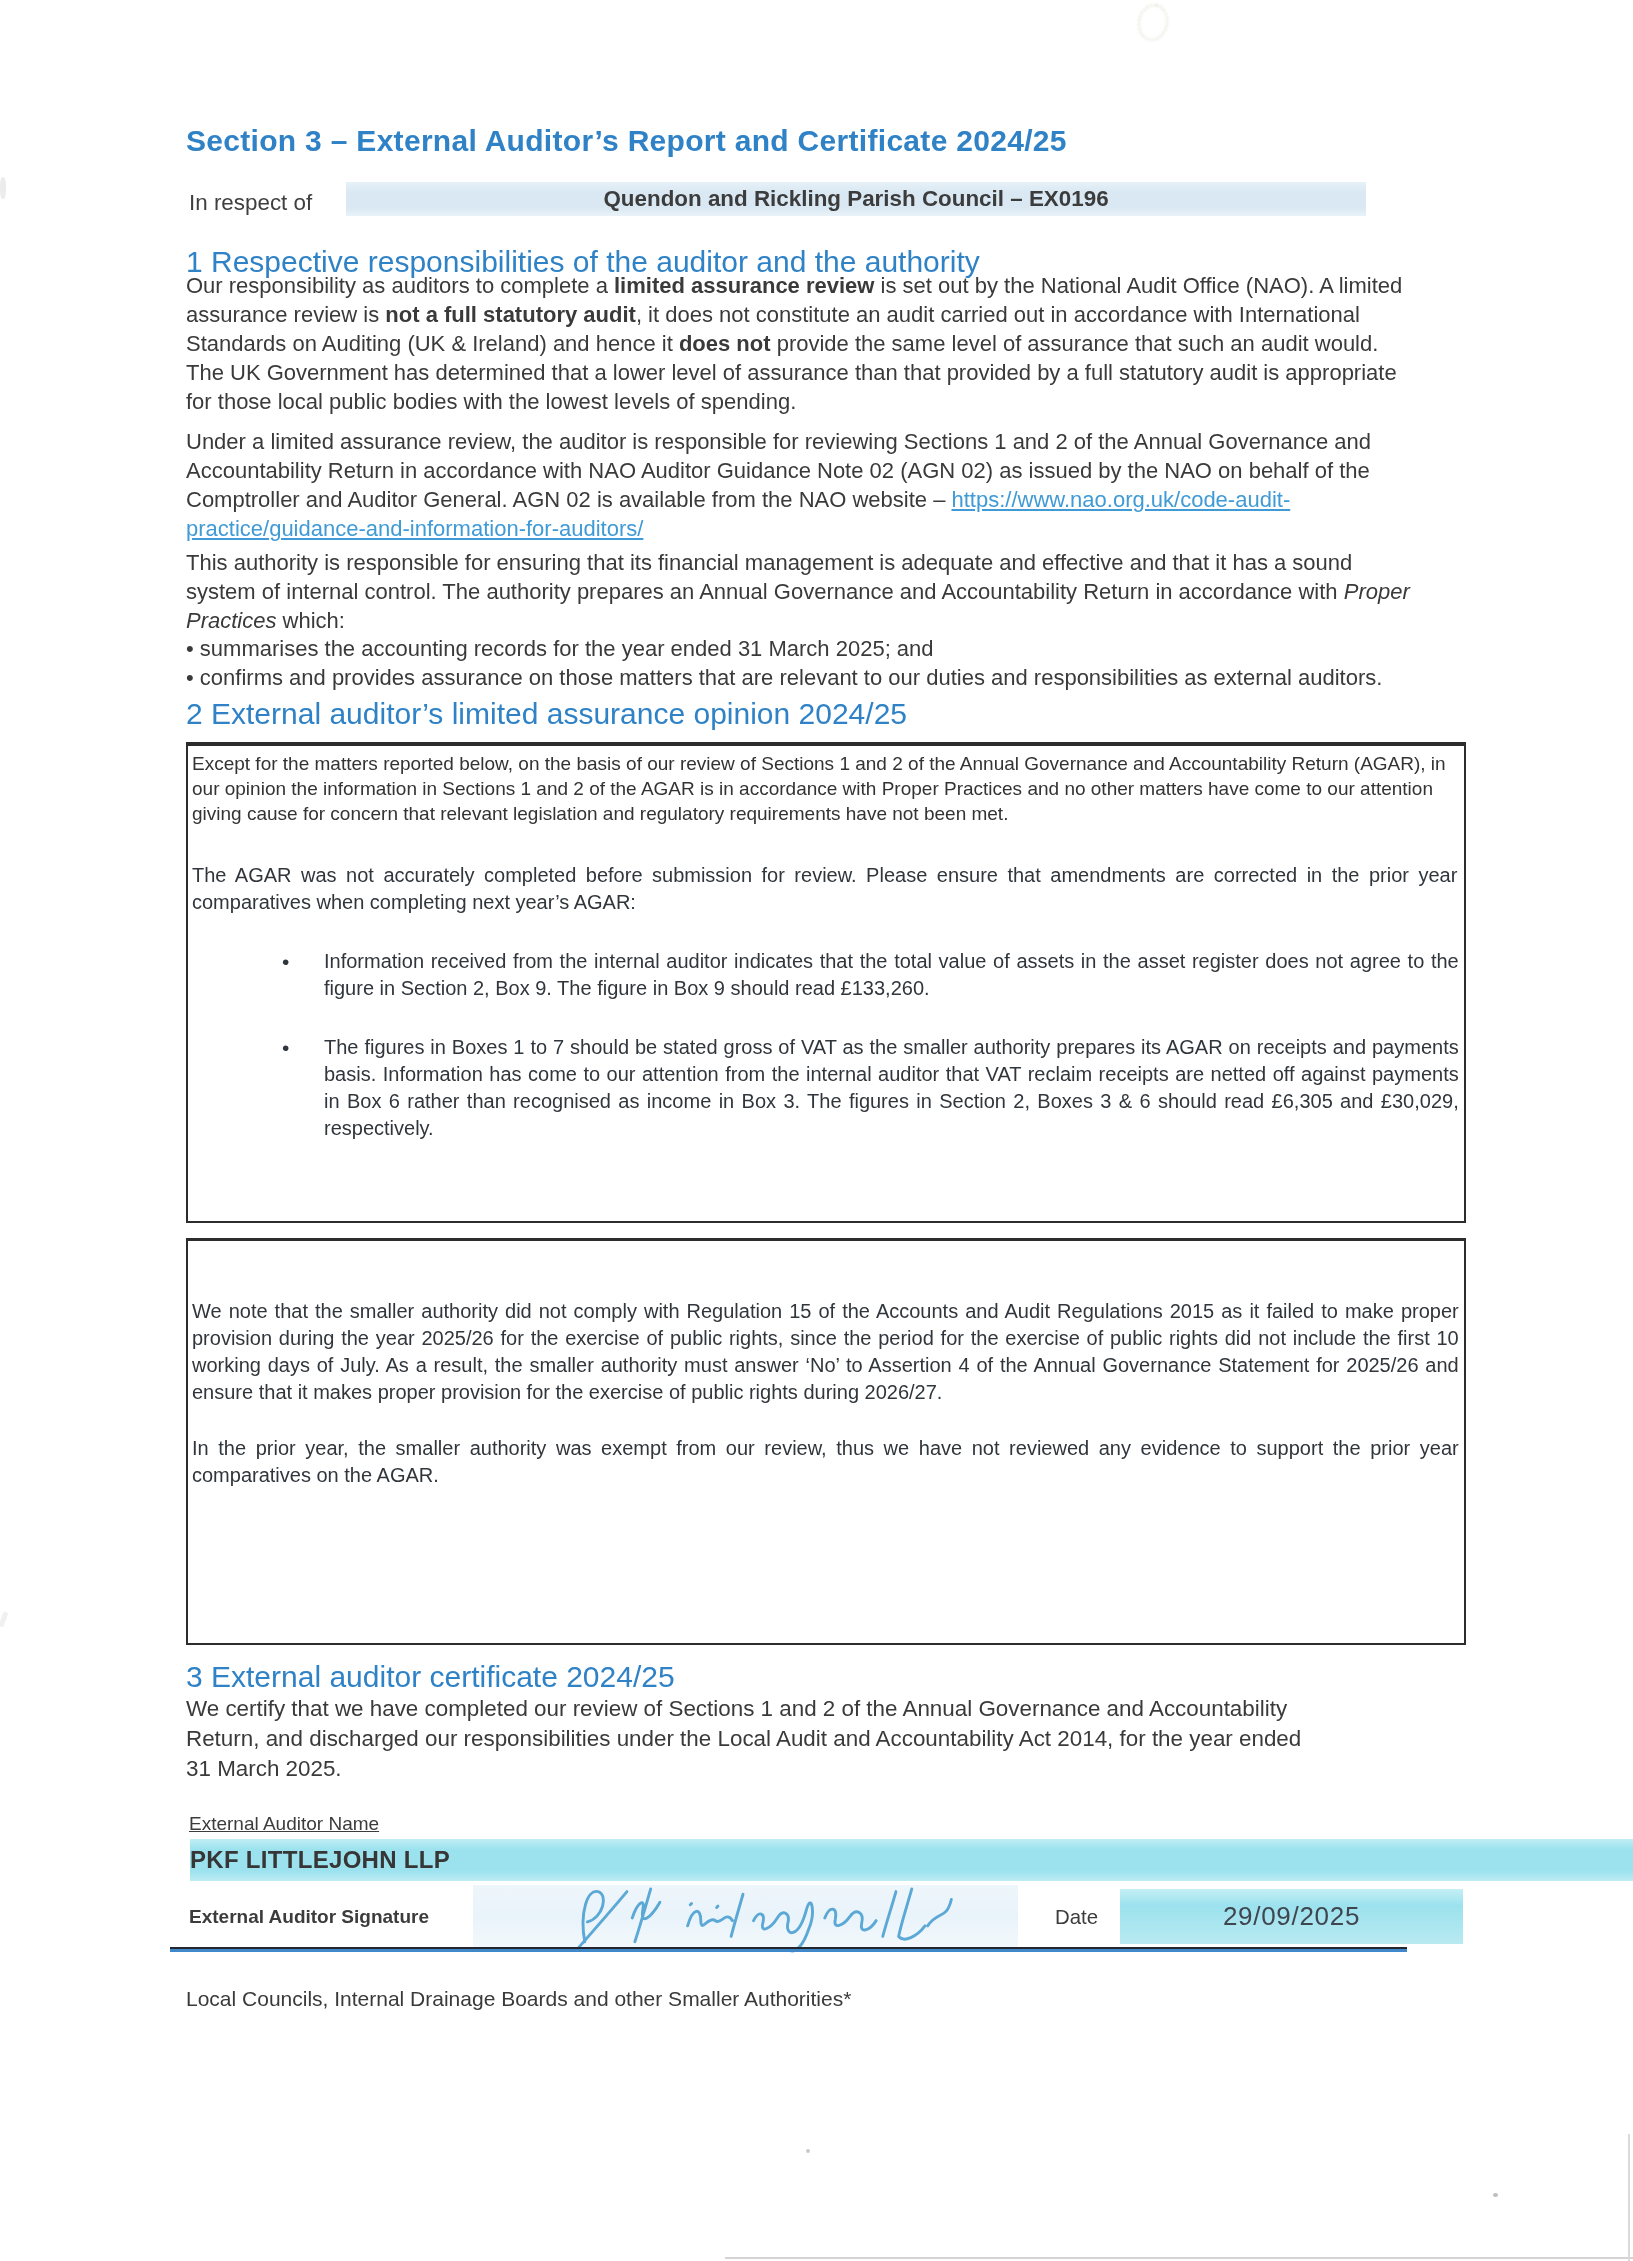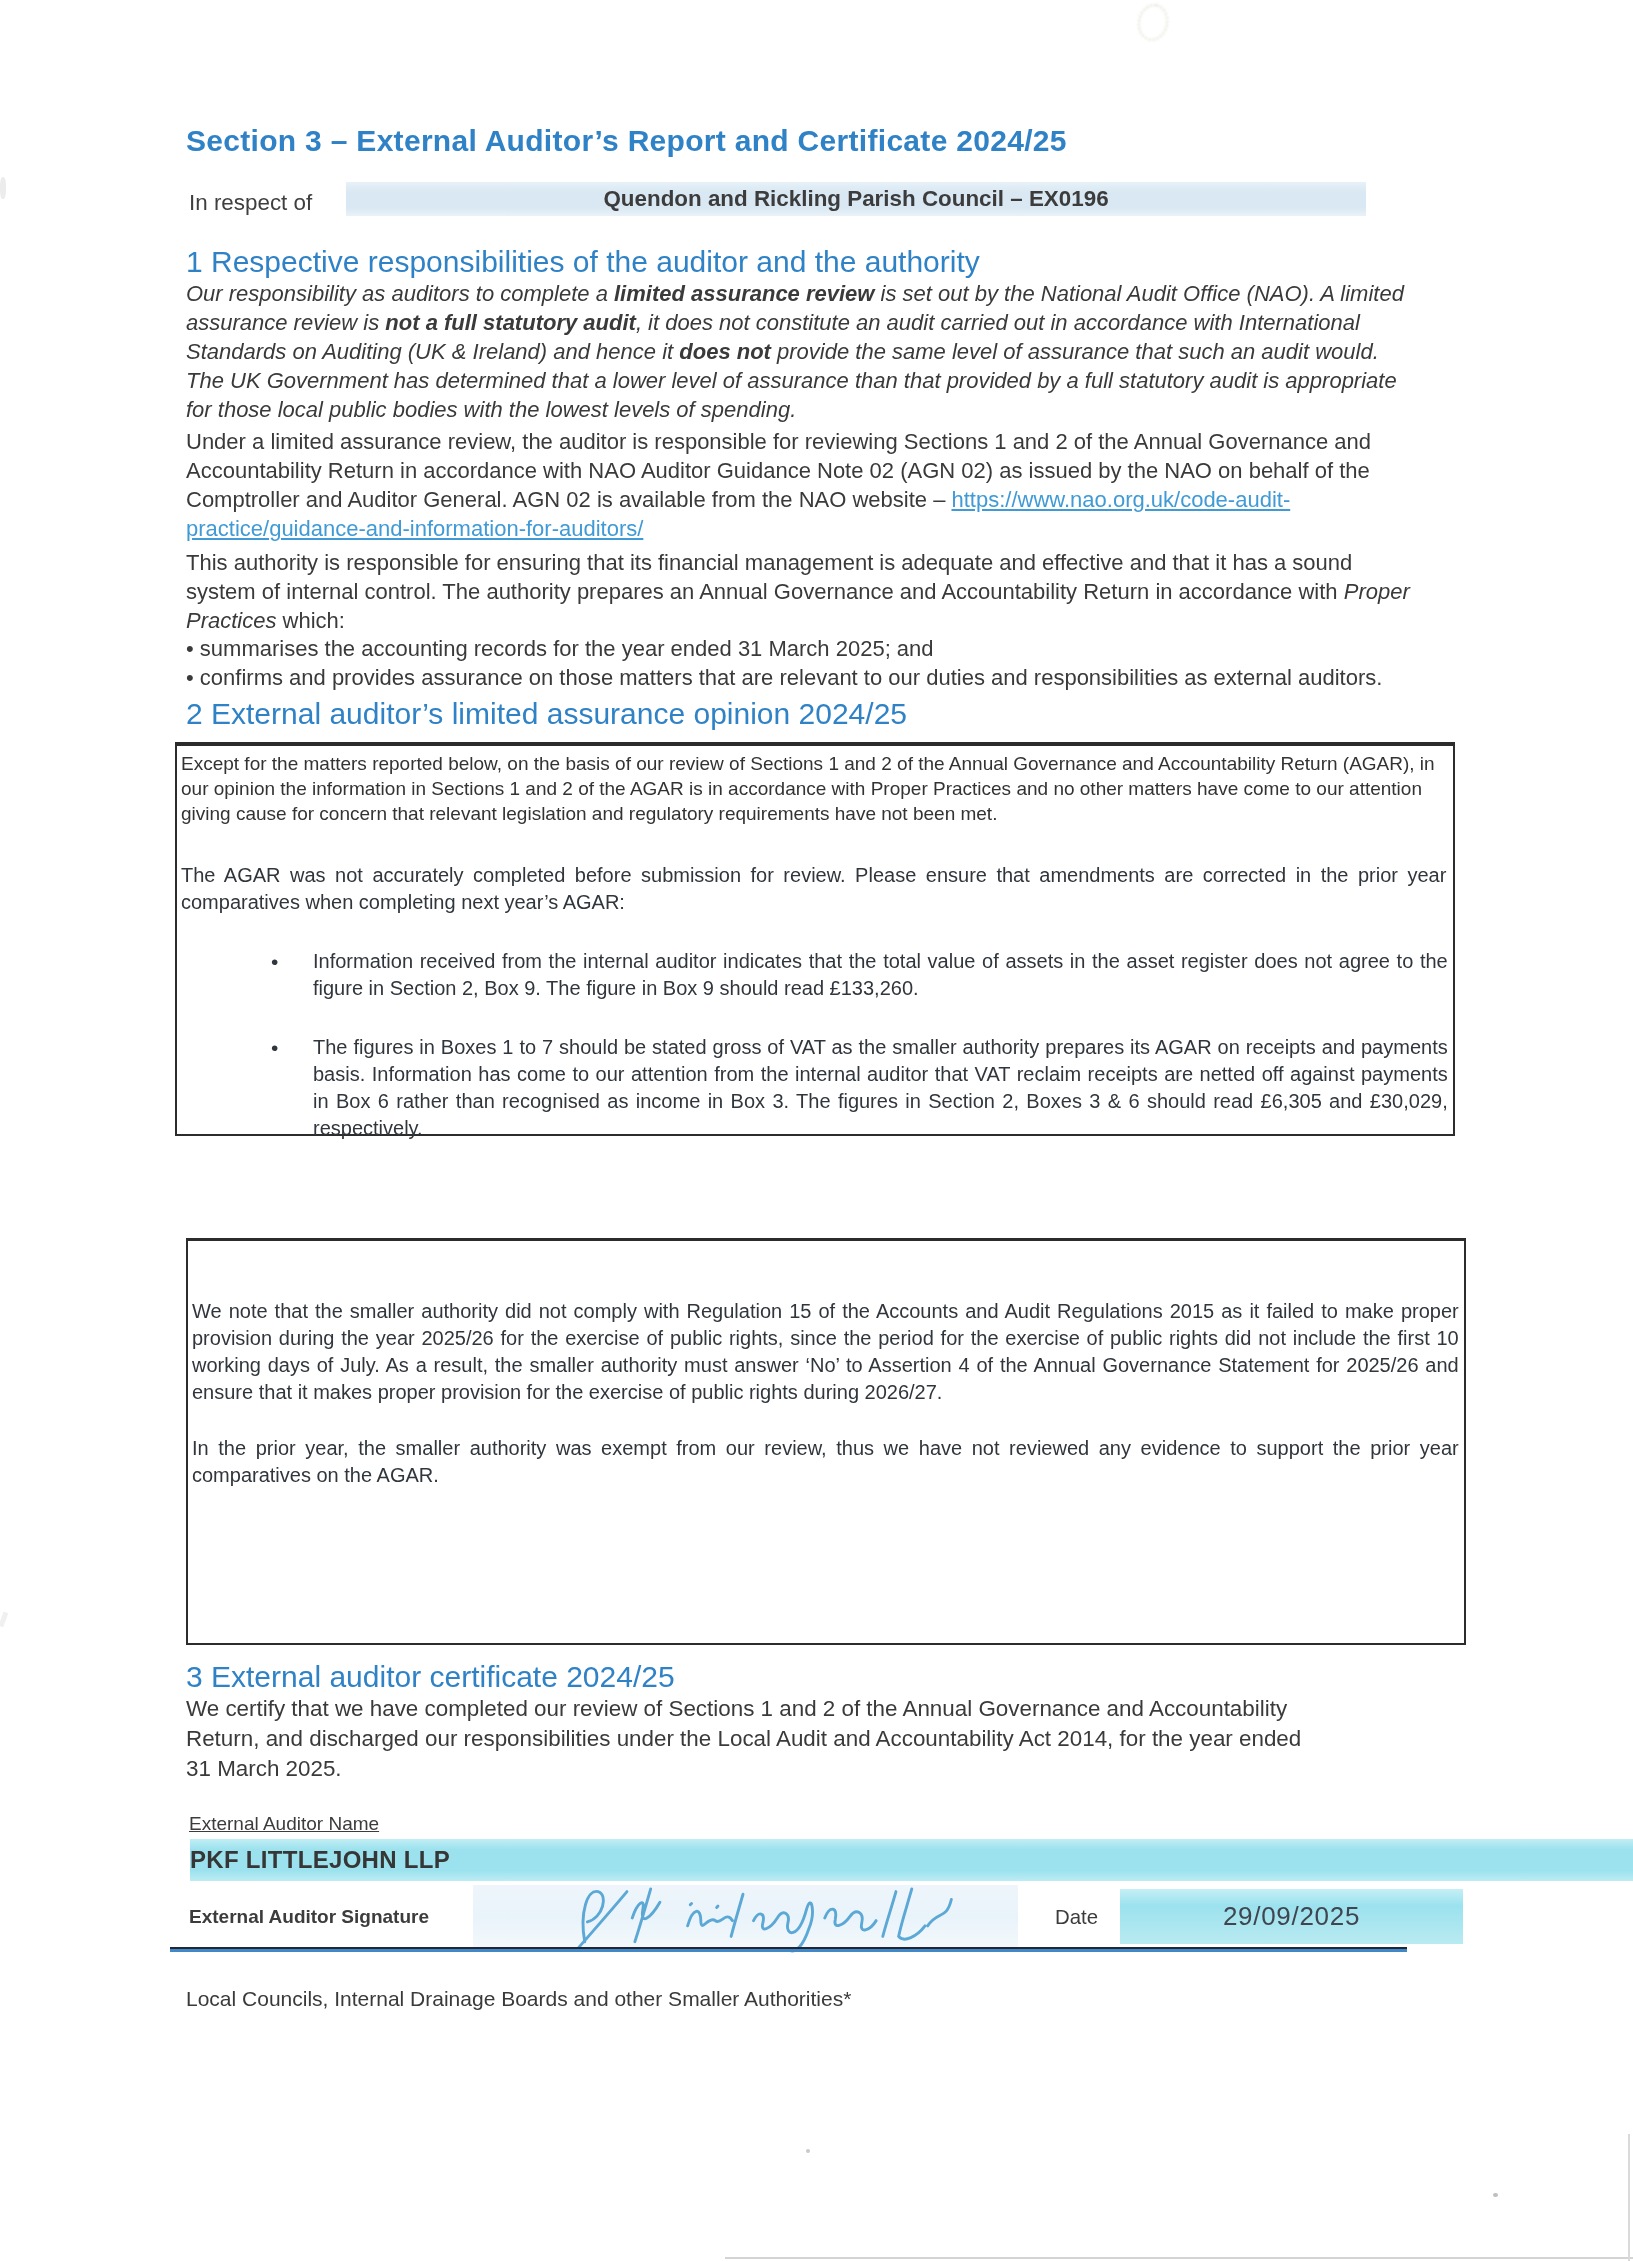--- a/index.html
+++ b/index.html
@@ -30,30 +30,30 @@
     position:absolute;left:346px;top:182px;width:1020px;height:34px;
     background:linear-gradient(180deg,#e7f1f8 0%,var(--field-blue) 30%,var(--field-blue) 75%,#e9f2f8 100%);
     display:flex;align-items:center;justify-content:center;
   }
   .respect-band span{font-size:22.4px;font-weight:700;color:#3c3c3c;}
   
   .body{
     position:absolute;left:186px;width:1229px;margin:0;
     font-size:22px;line-height:29px;color:#3a3a3a;
   }
-  .p1{top:279px;font-style:italic;}
+  .p1{top:271px;}
   .p2{top:427px;}
   .p3{top:548px;}
   .bullets{top:634px;}
   .b-item{padding-left:0;}
   .b-item::before{content:"\2022\00a0";}
   a.doc-link, .doc-link{color:var(--link-blue);text-decoration:underline;cursor:pointer;}
   
   .opinion-box{
-    position:absolute;left:175px;top:742px;width:1280px;height:394px;
+    position:absolute;left:186px;top:742px;width:1280px;height:481px;
     border:2px solid #2c2c2c;border-top-width:4px;
     box-sizing:border-box;background:#fff;
   }
   .box-intro{
     margin:5.3px 4px 0 4px;font-size:19px;line-height:25px;color:#333;
   }
   .box-body{
     margin:36px 6.6px 0 4px;font-size:20px;line-height:27px;color:#30363c;
     text-align:justify;
   }

